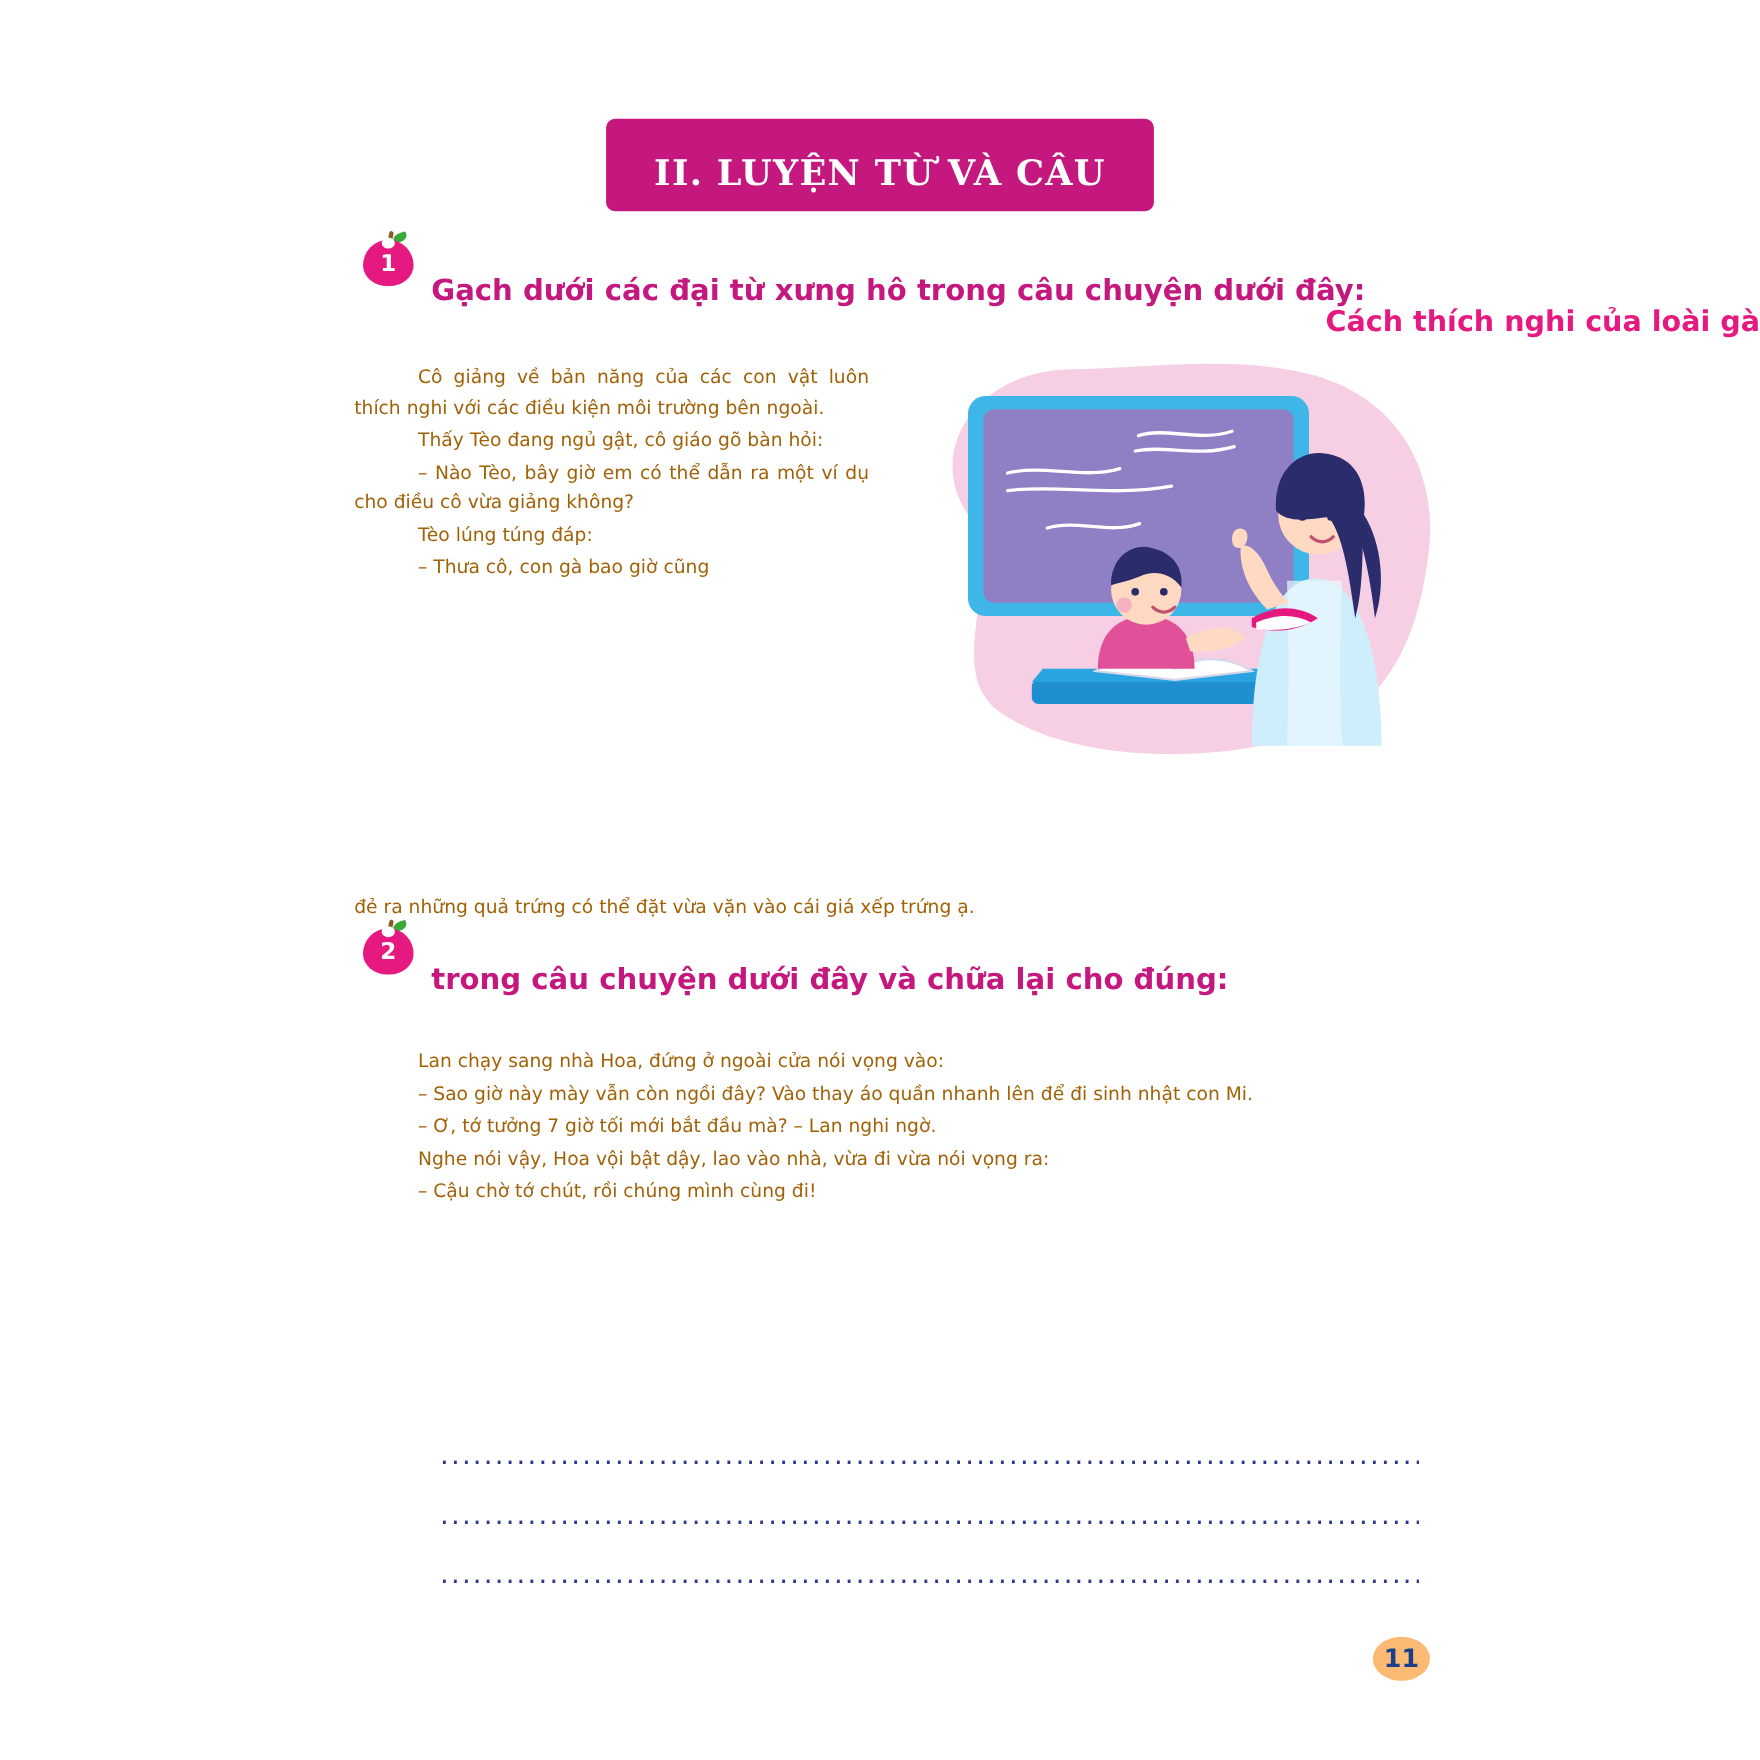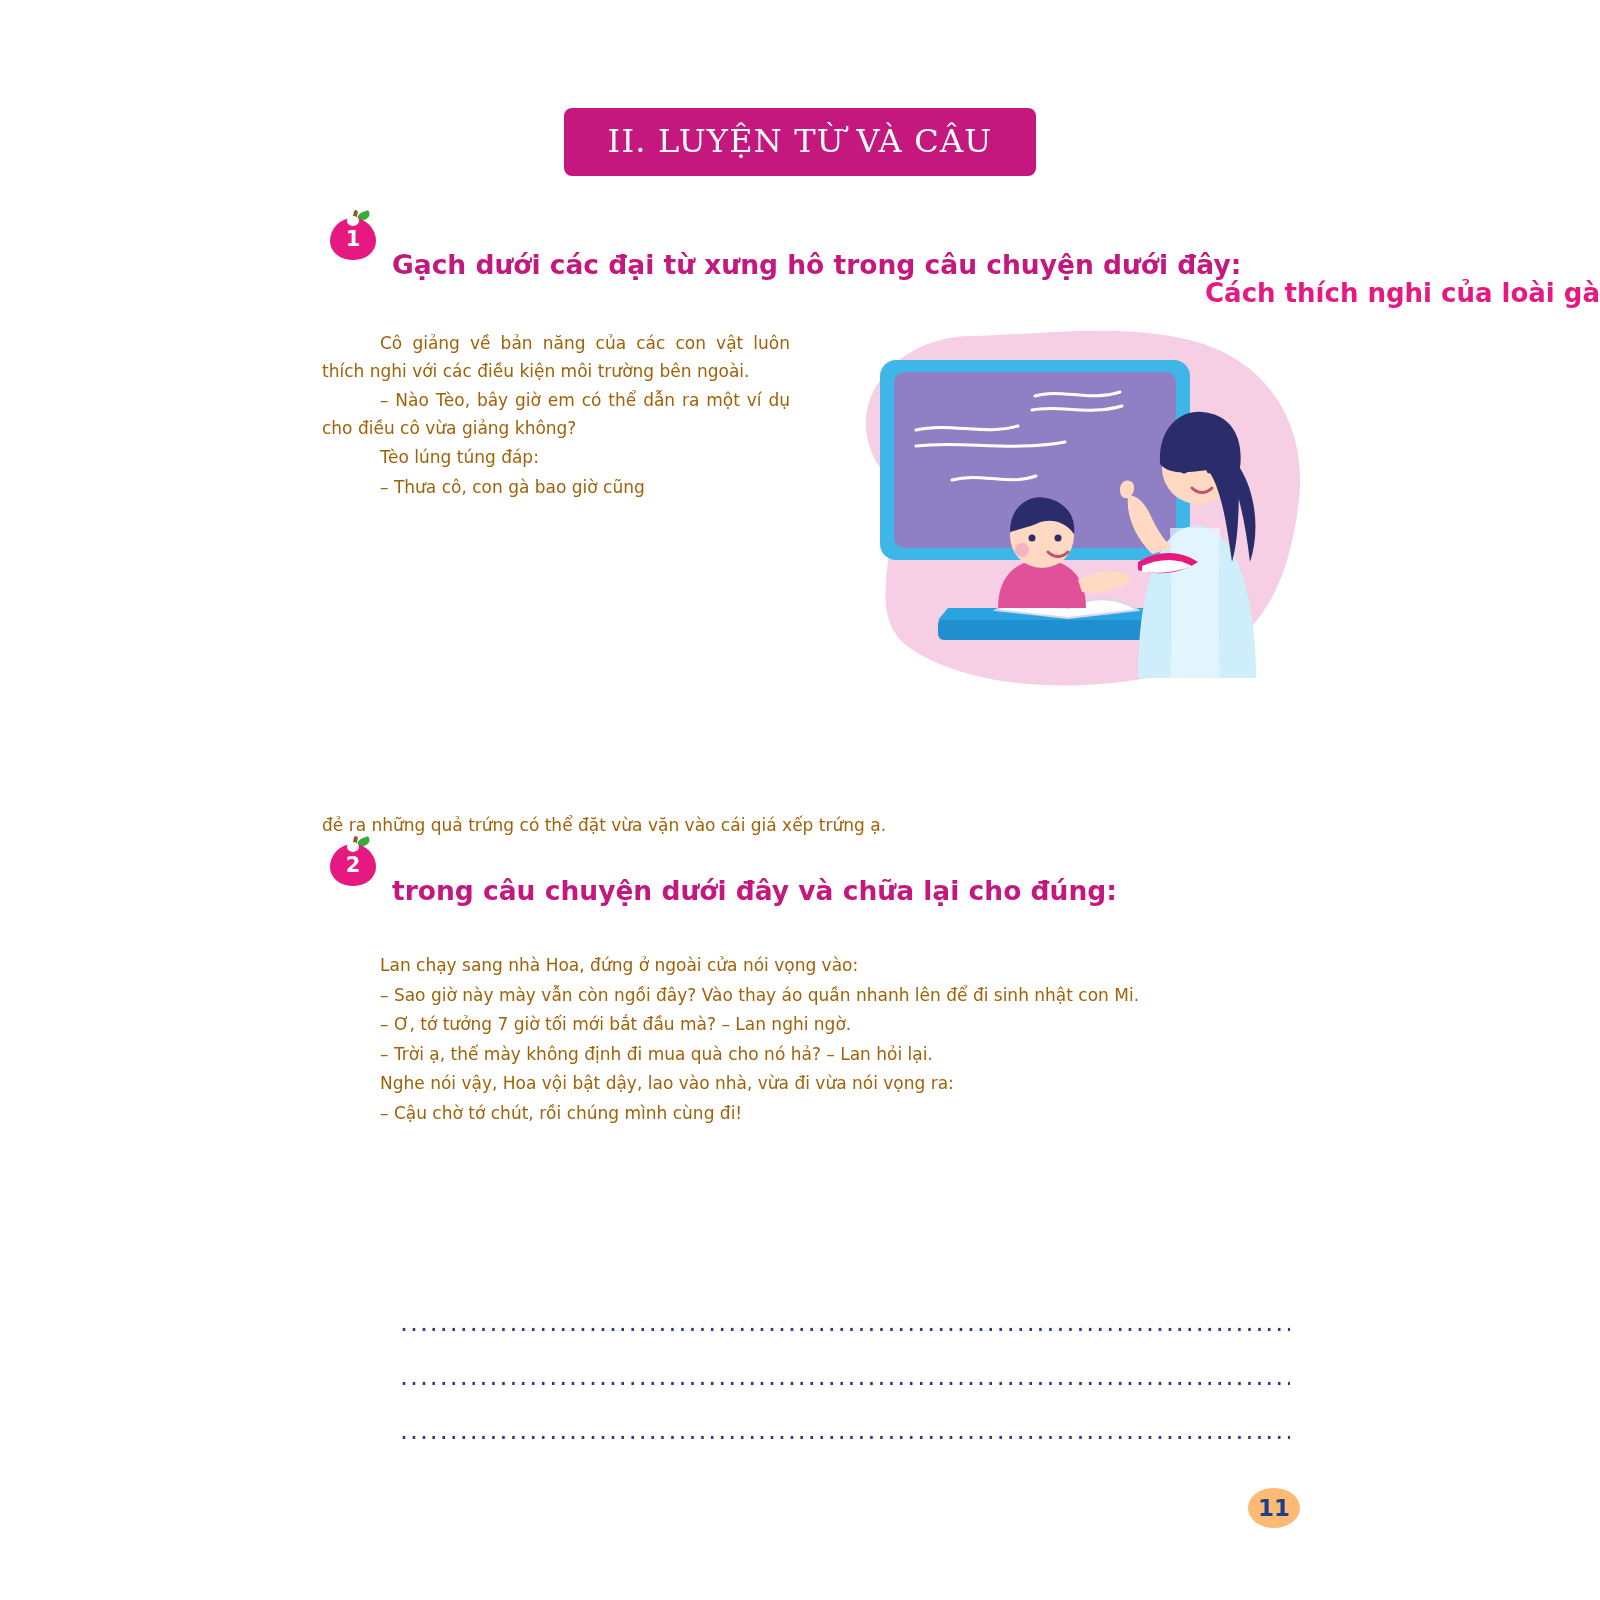--- a/index.html
+++ b/index.html
@@ -26,24 +26,24 @@
     top: 108px;
     left: 0;
     width: 1600px;
     display: flex;
     justify-content: center;
   }
   .banner {
     background: #c4187f;
     color: #ffffff;
     font-family: "DejaVu Serif", serif;
-    font-weight: normal;
+    font-weight: bold;
     font-size: 32px;
     letter-spacing: 1.2px;
-    padding: 14px 44px 16px 44px;
+    padding: 30px 44px 16px 44px;
     border-radius: 8px;
     text-align: center;
     white-space: nowrap;
   }
 
   
   .ex {
     position: absolute;
     display: flex;
     align-items: flex-start;
@@ -196,20 +196,21 @@
       <div class="notch"></div>
       <div class="num">1</div>
     </div>
     <div class="ex-text">Gạch dưới các đại từ xưng hô trong câu chuyện dưới đây:</div>
   </div>
 
   <div class="subtitle" style="top:278px;">Cách thích nghi của loài gà</div>
 
   <div class="story just" style="left:322px; top:330px; width:468px;">
     <p class="indent">Cô giảng về bản năng của các con vật luôn thích nghi với các điều kiện môi trường bên ngoài.</p>
+    <p class="indent">Thấy Tèo đang ngủ gật, cô giáo gõ bàn hỏi:</p>
     <p class="indent">– Nào Tèo, bây giờ em có thể dẫn ra một ví dụ cho điều cô vừa giảng không?</p>
     <p class="indent">Tèo lúng túng đáp:</p>
     <p class="indent">– Thưa cô, con gà bao giờ cũng</p>
   </div>
 
   <div class="story" style="left:322px; top:812px; width:960px;">
     <p>đẻ ra những quả trứng có thể đặt vừa vặn vào cái giá xếp trứng ạ.</p>
   </div>
 
   <div class="illus">
@@ -273,21 +274,20 @@
     </div>
     <div class="ex-text" style="width:880px; text-align:justify;">
       <div>trong câu chuyện dưới đây và chữa lại cho đúng:</div>
     </div>
   </div>
 
   <div class="story just" style="left:322px; top:952px; width:962px;">
     <p class="indent">Lan chạy sang nhà Hoa, đứng ở ngoài cửa nói vọng vào:</p>
     <p class="indent">– Sao giờ này mày vẫn còn ngồi đây? Vào thay áo quần nhanh lên để đi sinh nhật con Mi.</p>
     <p class="indent">– Ơ, tớ tưởng 7 giờ tối mới bắt đầu mà? – Lan nghi ngờ.</p>
-    <p class="indent">– Trời ạ, thế mày không định đi mua quà cho nó hả? – Lan hỏi lại.</p>
     <p class="indent">Nghe nói vậy, Hoa vội bật dậy, lao vào nhà, vừa đi vừa nói vọng ra:</p>
     <p class="indent">– Cậu chờ tớ chút, rồi chúng mình cùng đi!</p>
   </div>
 
   <div class="dots" style="left:400px; top:1308px; width:890px;">........................................................................................................</div>
   <div class="dots" style="left:400px; top:1362px; width:890px;">........................................................................................................</div>
   <div class="dots" style="left:400px; top:1416px; width:890px;">........................................................................................................</div>
 
   <div class="pageno">11</div>
 

